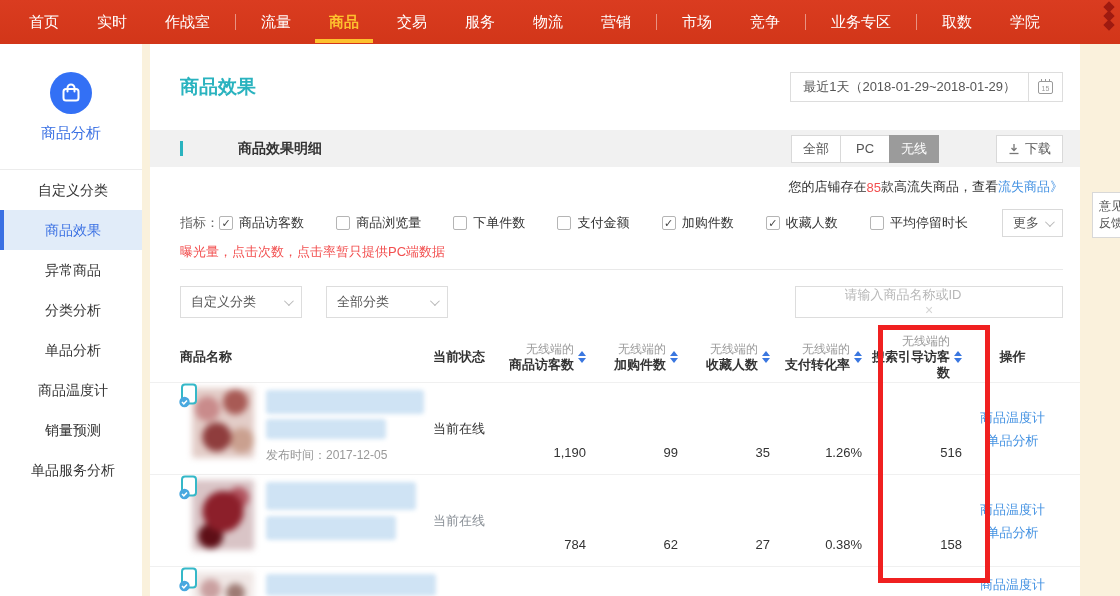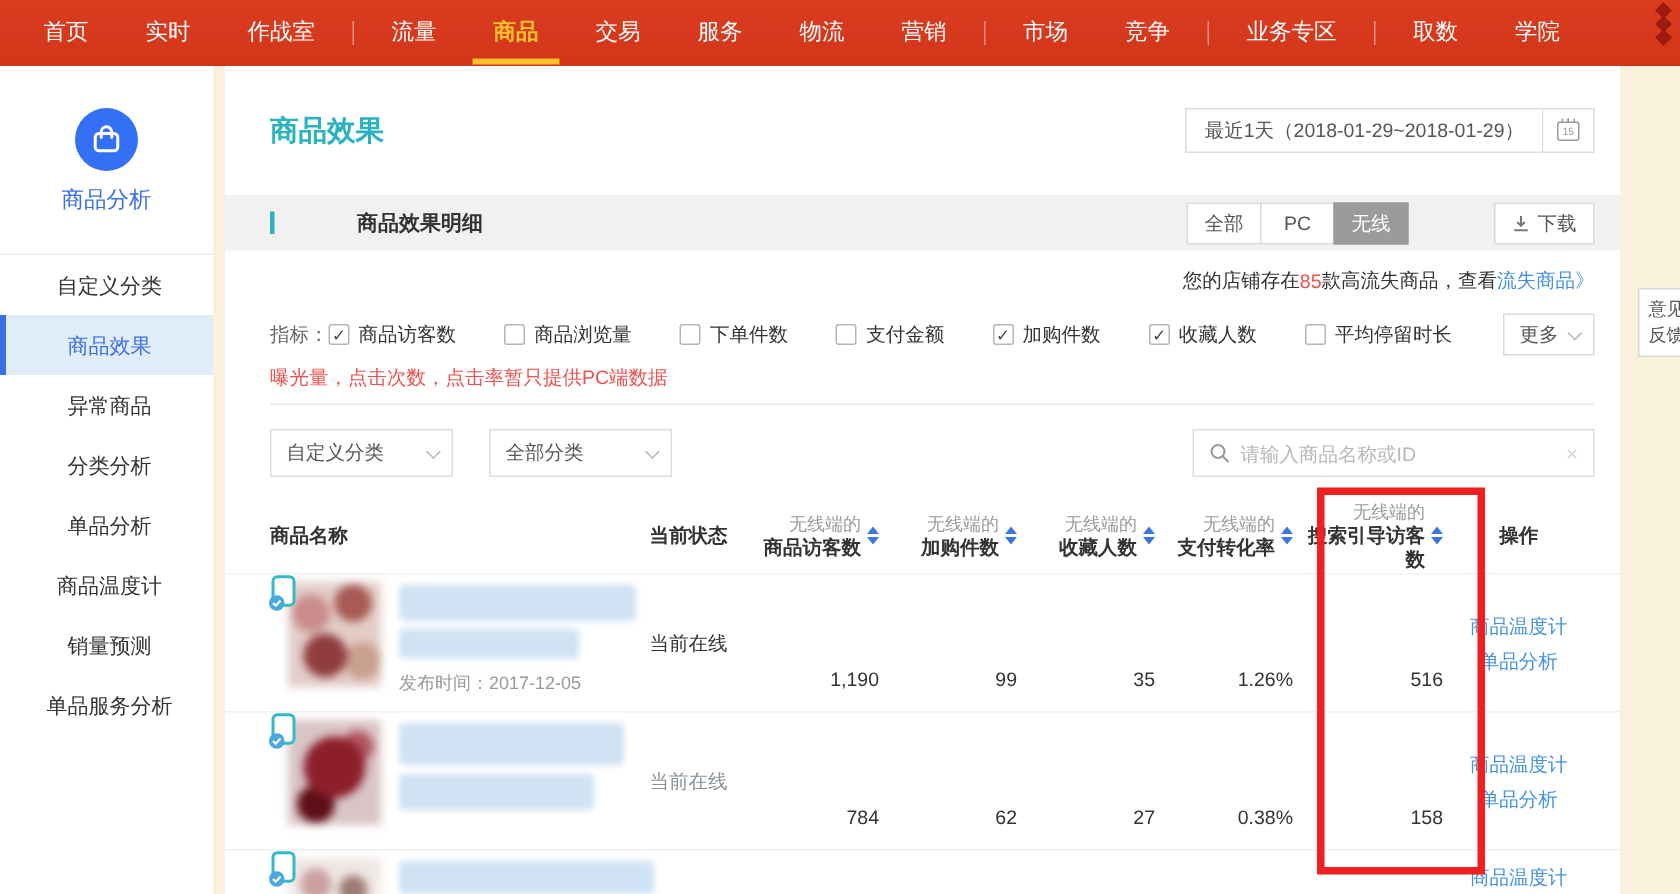--- a/index.html
+++ b/index.html
@@ -58,21 +58,21 @@
   .cb.checked::after { content:"\2713"; }
   .more-btn { height:28px; padding:0 10px; border:1px solid #d9d9d9; background:#fff; font-size:13px; color:#555; cursor:pointer; display:flex; align-items:center; gap:6px; font-family:inherit; }
   .chev { width:7px; height:7px; border-right:1.5px solid #b9b9b9; border-bottom:1.5px solid #b9b9b9; transform:rotate(45deg) translateY(-2px); }
 
   .pc-note { padding:6px 0 0 30px; font-size:13px; color:#f24f4f; height:26px; }
   .divider2 { border-bottom:1px solid #e9e9e9; margin:6px 17px 0 30px; }
 
   .filters { display:flex; align-items:center; padding:16px 17px 14px 30px; }
   .select-box { width:122px; height:32px; border:1px solid #ddd; display:flex; align-items:center; padding:0 10px; font-size:13px; color:#555; cursor:pointer; margin-right:24px; background:#fff; }
   .select-box .chev { margin-left:auto; }
-  .search-box { margin-left:auto; width:268px; height:32px; border:1px solid #ddd; display:flex; align-items:center; padding:0 10px; background:#fff; }
+  .search-box { margin-left:auto; width:268px; height:32px; border:1px solid #ddd; display:flex; align-items:center; padding:0 10px; background:#fff;flex-direction:column; }
   .search-box input { border:none; outline:none; flex:1; font-size:13px; color:#333; margin-left:7px; font-family:inherit; }
   .search-box input::placeholder { color:#b7b7b7; }
   .clear-x { color:#d5d5d5; font-size:14px; cursor:pointer; }
 
   .thead, .trow { display:grid; grid-template-columns:253px 75px 78px 92px 92px 92px 100px 1fr; padding:0 17px 0 30px; align-items:center; }
   .thead { height:50px; }
   .th { font-size:13px; font-weight:bold; color:#333; }
   .th-num { display:flex; align-items:center; justify-content:flex-end; gap:4px; }
   .th-lines { text-align:right; }
   .th-sub { font-size:12px; color:#9a9a9a; font-weight:normal; display:block; line-height:15px; }

